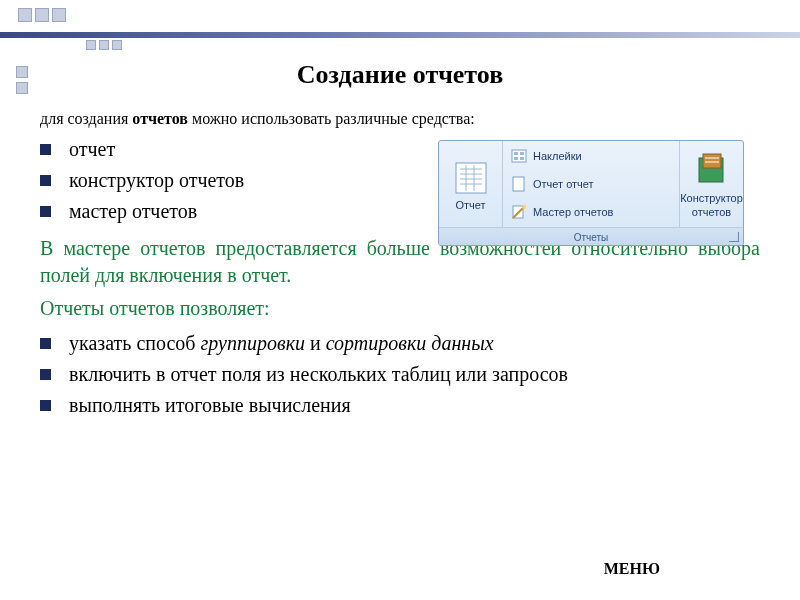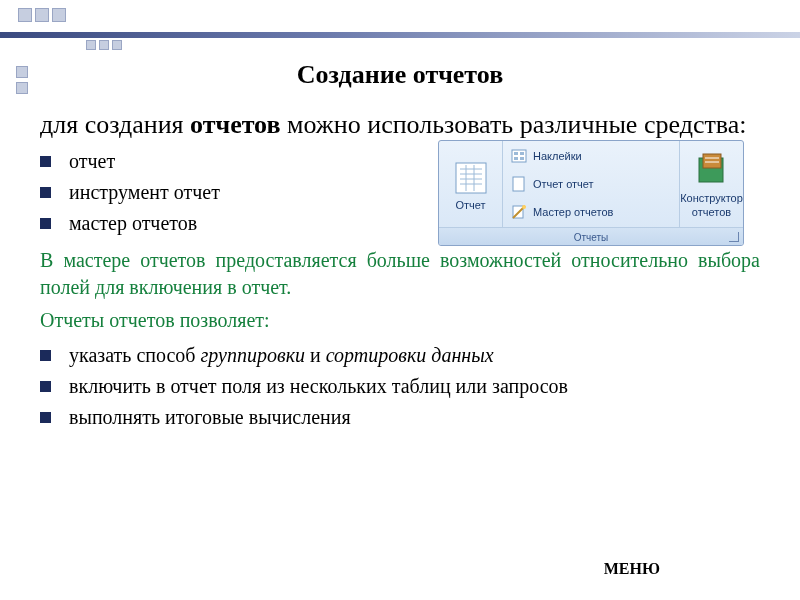--- a/index.html
+++ b/index.html
@@ -60,21 +60,21 @@
     right: 40px;
   }
   h1.title {
     text-align: center;
     font-size: 26px;
     font-weight: bold;
     color: #000;
     margin-bottom: 20px;
   }
   .intro {
-    font-size: 26px;
+    font-size: 16px;
     color: #000;
     margin-bottom: 6px;
   }
   .intro .bold { font-weight: bold; }
   ul.bullets {
     list-style: none;
     margin-left: 0;
     margin-bottom: 8px;
   }
   ul.bullets li {
@@ -211,21 +211,21 @@
 
   <p class="intro">
     <span>для создания </span><span class="bold">отчетов</span><span> можно использовать различные средства:</span>
   </p>
 
   <ul class="bullets">
     <li>
         <span>отчет</span>
       </li>
     <li>
-        <span>инструмент отчет</span>
+        <span>конструктор отчетов</span>
       </li>
     <li>
         <span>мастер отчетов</span>
       </li>
   </ul>
 
   <p class="para">В мастере отчетов предоставляется больше возможностей относительно выбора полей для включения в отчет.</p>
   <p class="para">Отчеты отчетов позволяет:</p>
 
   <ul class="bullets">

